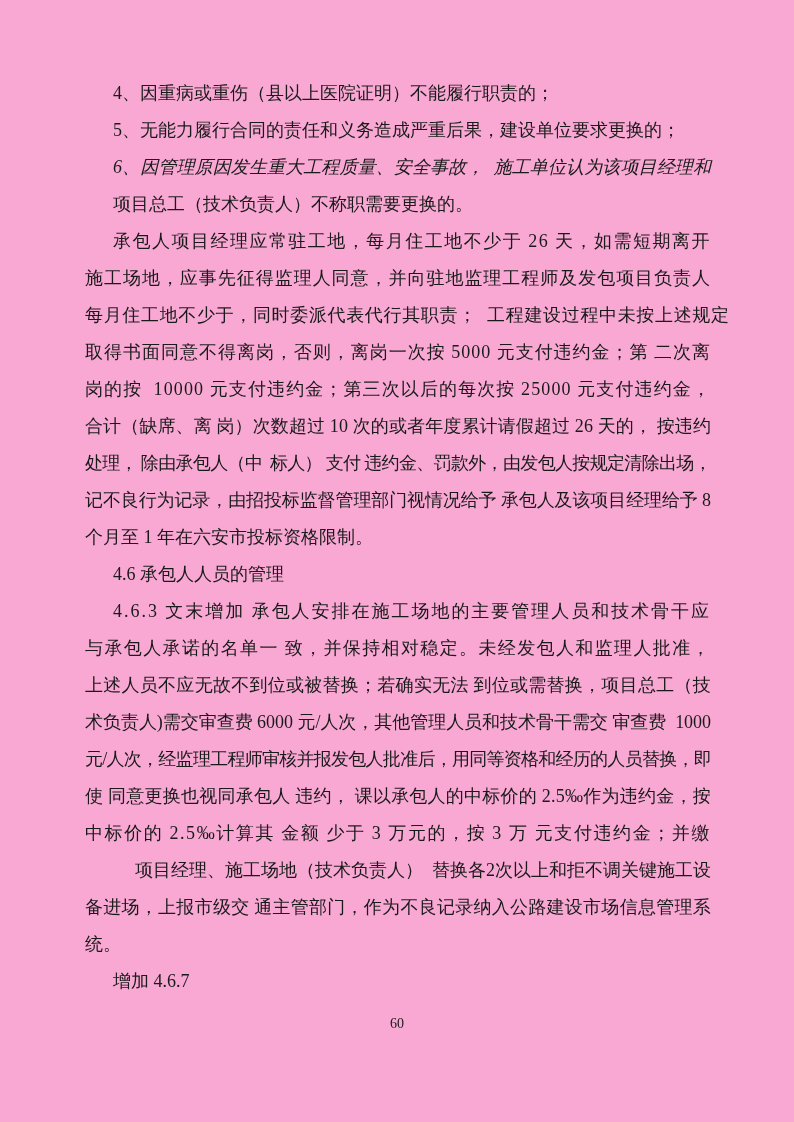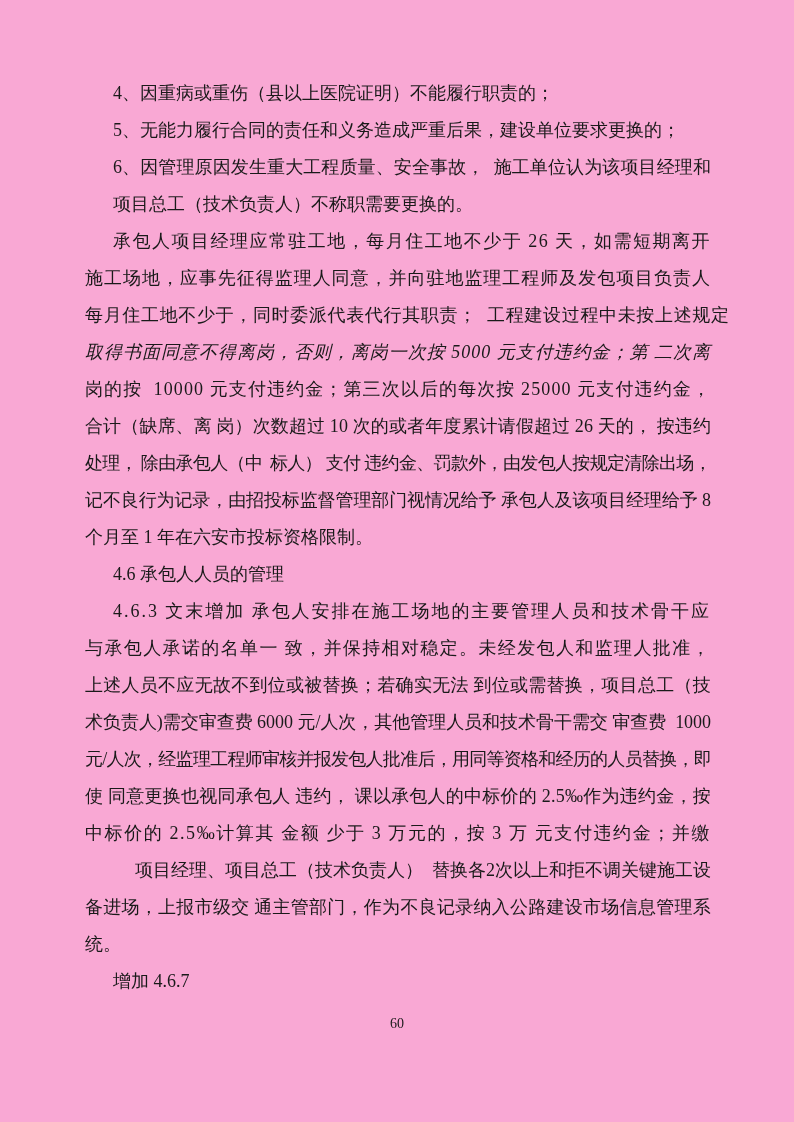--- a/index.html
+++ b/index.html
@@ -41,38 +41,38 @@
     color: #1a1a1a;
   }
 </style>
 </head>
 <body>
 
 <div class="page">
   <div class="text-block">
     <div class="line ind1"><span>4、因重病或重伤（县以上医院证明）不能履行职责的；</span></div>
     <div class="line ind1"><span>5、无能力履行合同的责任和义务造成严重后果，建设单位要求更换的；</span></div>
-    <div class="line ind1 fit" style="letter-spacing: 0.114286px;"><span>6、因管理原因发生重大工程质量、安全事故，  施工单位认为该项目经理和</span></div>
+    <div class="line ind1 fit" style="letter-spacing: 0.114286px; font-style: italic;"><span>6、因管理原因发生重大工程质量、安全事故，  施工单位认为该项目经理和</span></div>
     <div class="line ind1"><span>项目总工（技术负责人）不称职需要更换的。</span></div>
     <div class="line ind1 fit" style="letter-spacing: 1.48485px;"><span>承包人项目经理应常驻工地，每月住工地不少于 26 天，如需短期离开</span></div>
     <div class="line fit" style="letter-spacing: 0.969697px;"><span>施工场地，应事先征得监理人同意，并向驻地监理工程师及发包项目负责人</span></div>
     <div class="line fit" style="letter-spacing: 0.657143px;"><span>每月住工地不少于，同时委派代表代行其职责；  工程建设过程中未按上述规定</span></div>
-    <div class="line fit" style="letter-spacing: 0.986486px; font-style: italic;"><span>取得书面同意不得离岗，否则，离岗一次按 5000 元支付违约金；第 二次离</span></div>
+    <div class="line fit" style="letter-spacing: 0.986486px;"><span>取得书面同意不得离岗，否则，离岗一次按 5000 元支付违约金；第 二次离</span></div>
     <div class="line fit" style="letter-spacing: 1.10976px;"><span>岗的按  10000 元支付违约金；第三次以后的每次按 25000 元支付违约金，</span></div>
     <div class="line fit" style="letter-spacing: 0.121951px;"><span>合计（缺席、离 岗）次数超过 10 次的或者年度累计请假超过 26 天的， 按违约</span></div>
     <div class="line fit" style="letter-spacing: -0.6625px;"><span>处理， 除由承包人（中  标人） 支付 违约金、罚款外，由发包人按规定清除出场，</span></div>
     <div class="line fit" style="letter-spacing: -0.108108px;"><span>记不良行为记录，由招投标监督管理部门视情况给予 承包人及该项目经理给予 8</span></div>
     <div class="line"><span>个月至 1 年在六安市投标资格限制。</span></div>
     <div class="line ind1"><span>4.6 承包人人员的管理</span></div>
     <div class="line ind1 fit" style="letter-spacing: 1.97059px;"><span>4.6.3 文末增加 承包人安排在施工场地的主要管理人员和技术骨干应</span></div>
     <div class="line fit" style="letter-spacing: 1.37879px;"><span>与承包人承诺的名单一 致，并保持相对稳定。未经发包人和监理人批准，</span></div>
     <div class="line fit" style="letter-spacing: 0.271429px;"><span>上述人员不应无故不到位或被替换；若确实无法 到位或需替换，项目总工（技</span></div>
     <div class="line fit" style="letter-spacing: -0.0340909px;"><span>术负责人)需交审查费 6000 元/人次，其他管理人员和技术骨干需交 审查费  1000</span></div>
     <div class="line fit" style="letter-spacing: -0.730152px;"><span>元/人次，经监理工程师审核并报发包人批准后，用同等资格和经历的人员替换，即</span></div>
     <div class="line fit" style="letter-spacing: 0.24359px;"><span>使 同意更换也视同承包人 违约， 课以承包人的中标价的 2.5‰作为违约金，按</span></div>
     <div class="line fit" style="letter-spacing: 1.5875px;"><span>中标价的 2.5‰计算其 金额 少于 3 万元的，按 3 万 元支付违约金；并缴</span></div>
-    <div class="line ind2 fit" style="letter-spacing: 0px;"><span>项目经理、项目总工（技术负责人）  替换各2次以上和拒不调关键施工设</span></div>
+    <div class="line ind2 fit" style="letter-spacing: 0px;"><span>项目经理、施工场地（技术负责人）  替换各2次以上和拒不调关键施工设</span></div>
     <div class="line fit" style="letter-spacing: 0.271429px;"><span>备进场，上报市级交 通主管部门，作为不良记录纳入公路建设市场信息管理系</span></div>
     <div class="line"><span>统。</span></div>
     <div class="line ind1"><span>增加 4.6.7</span></div>
   </div>
   <div class="page-number"><span>60</span></div>
 </div>
 
 </body></html>

